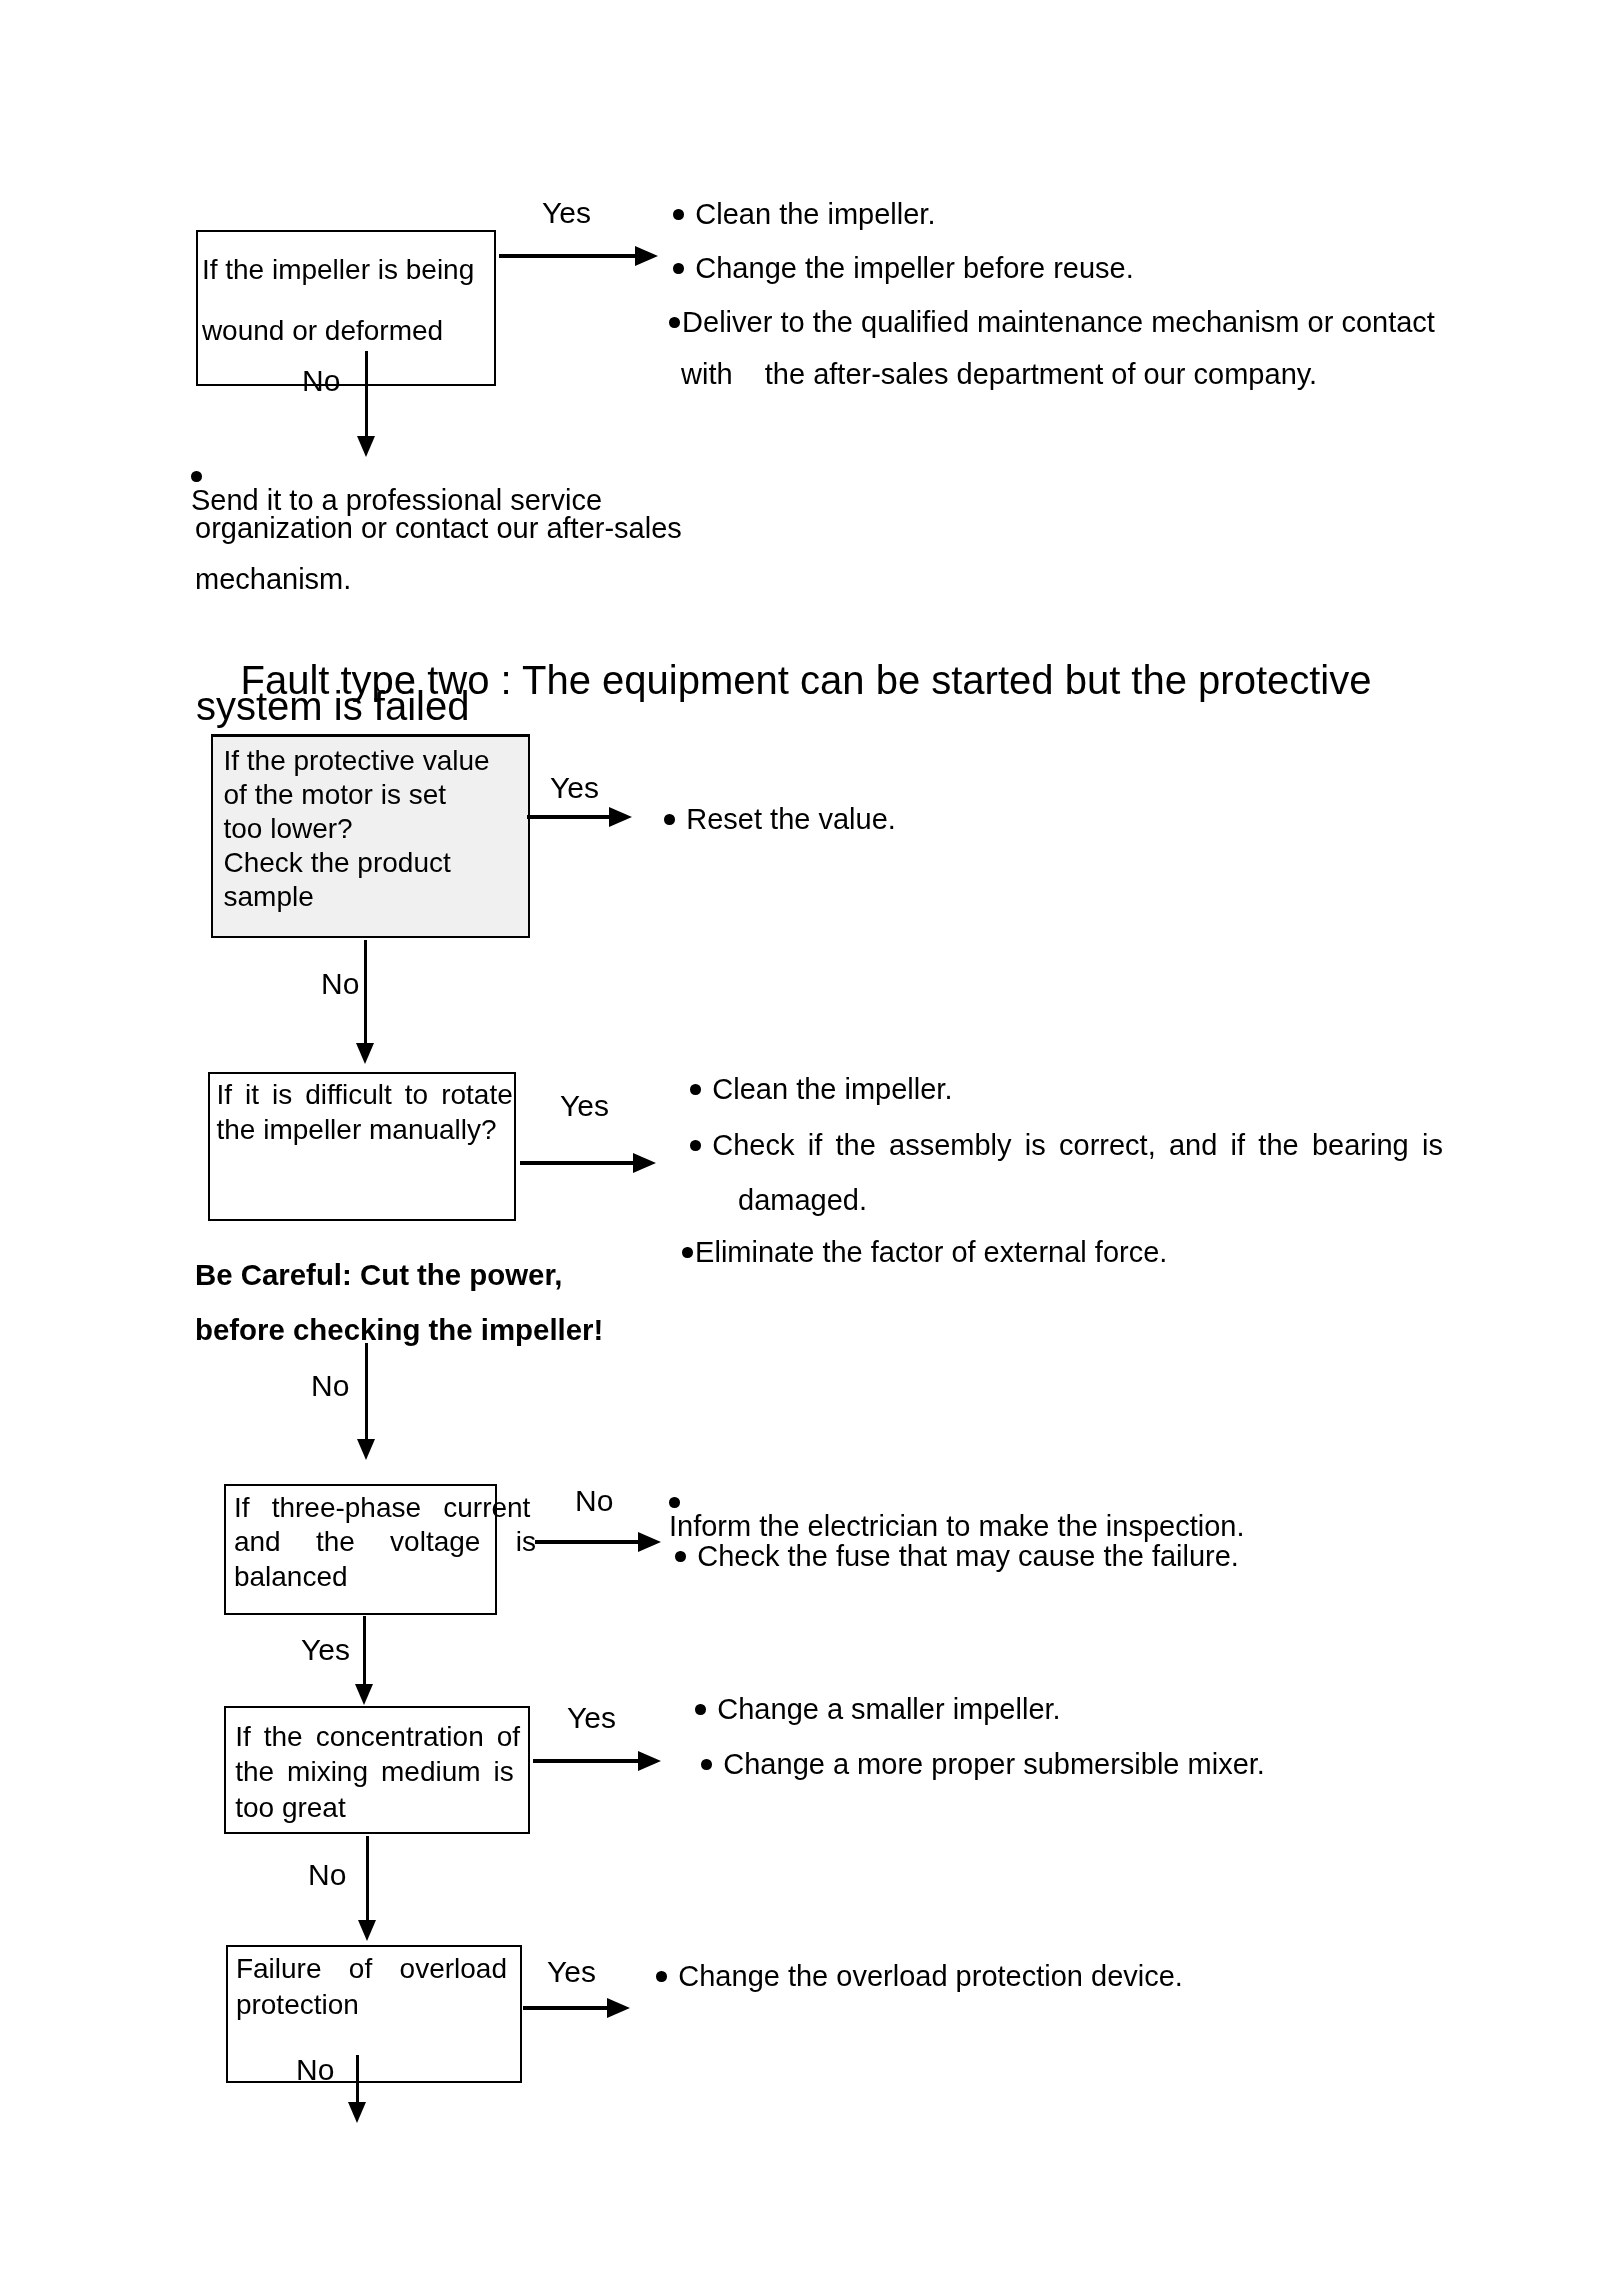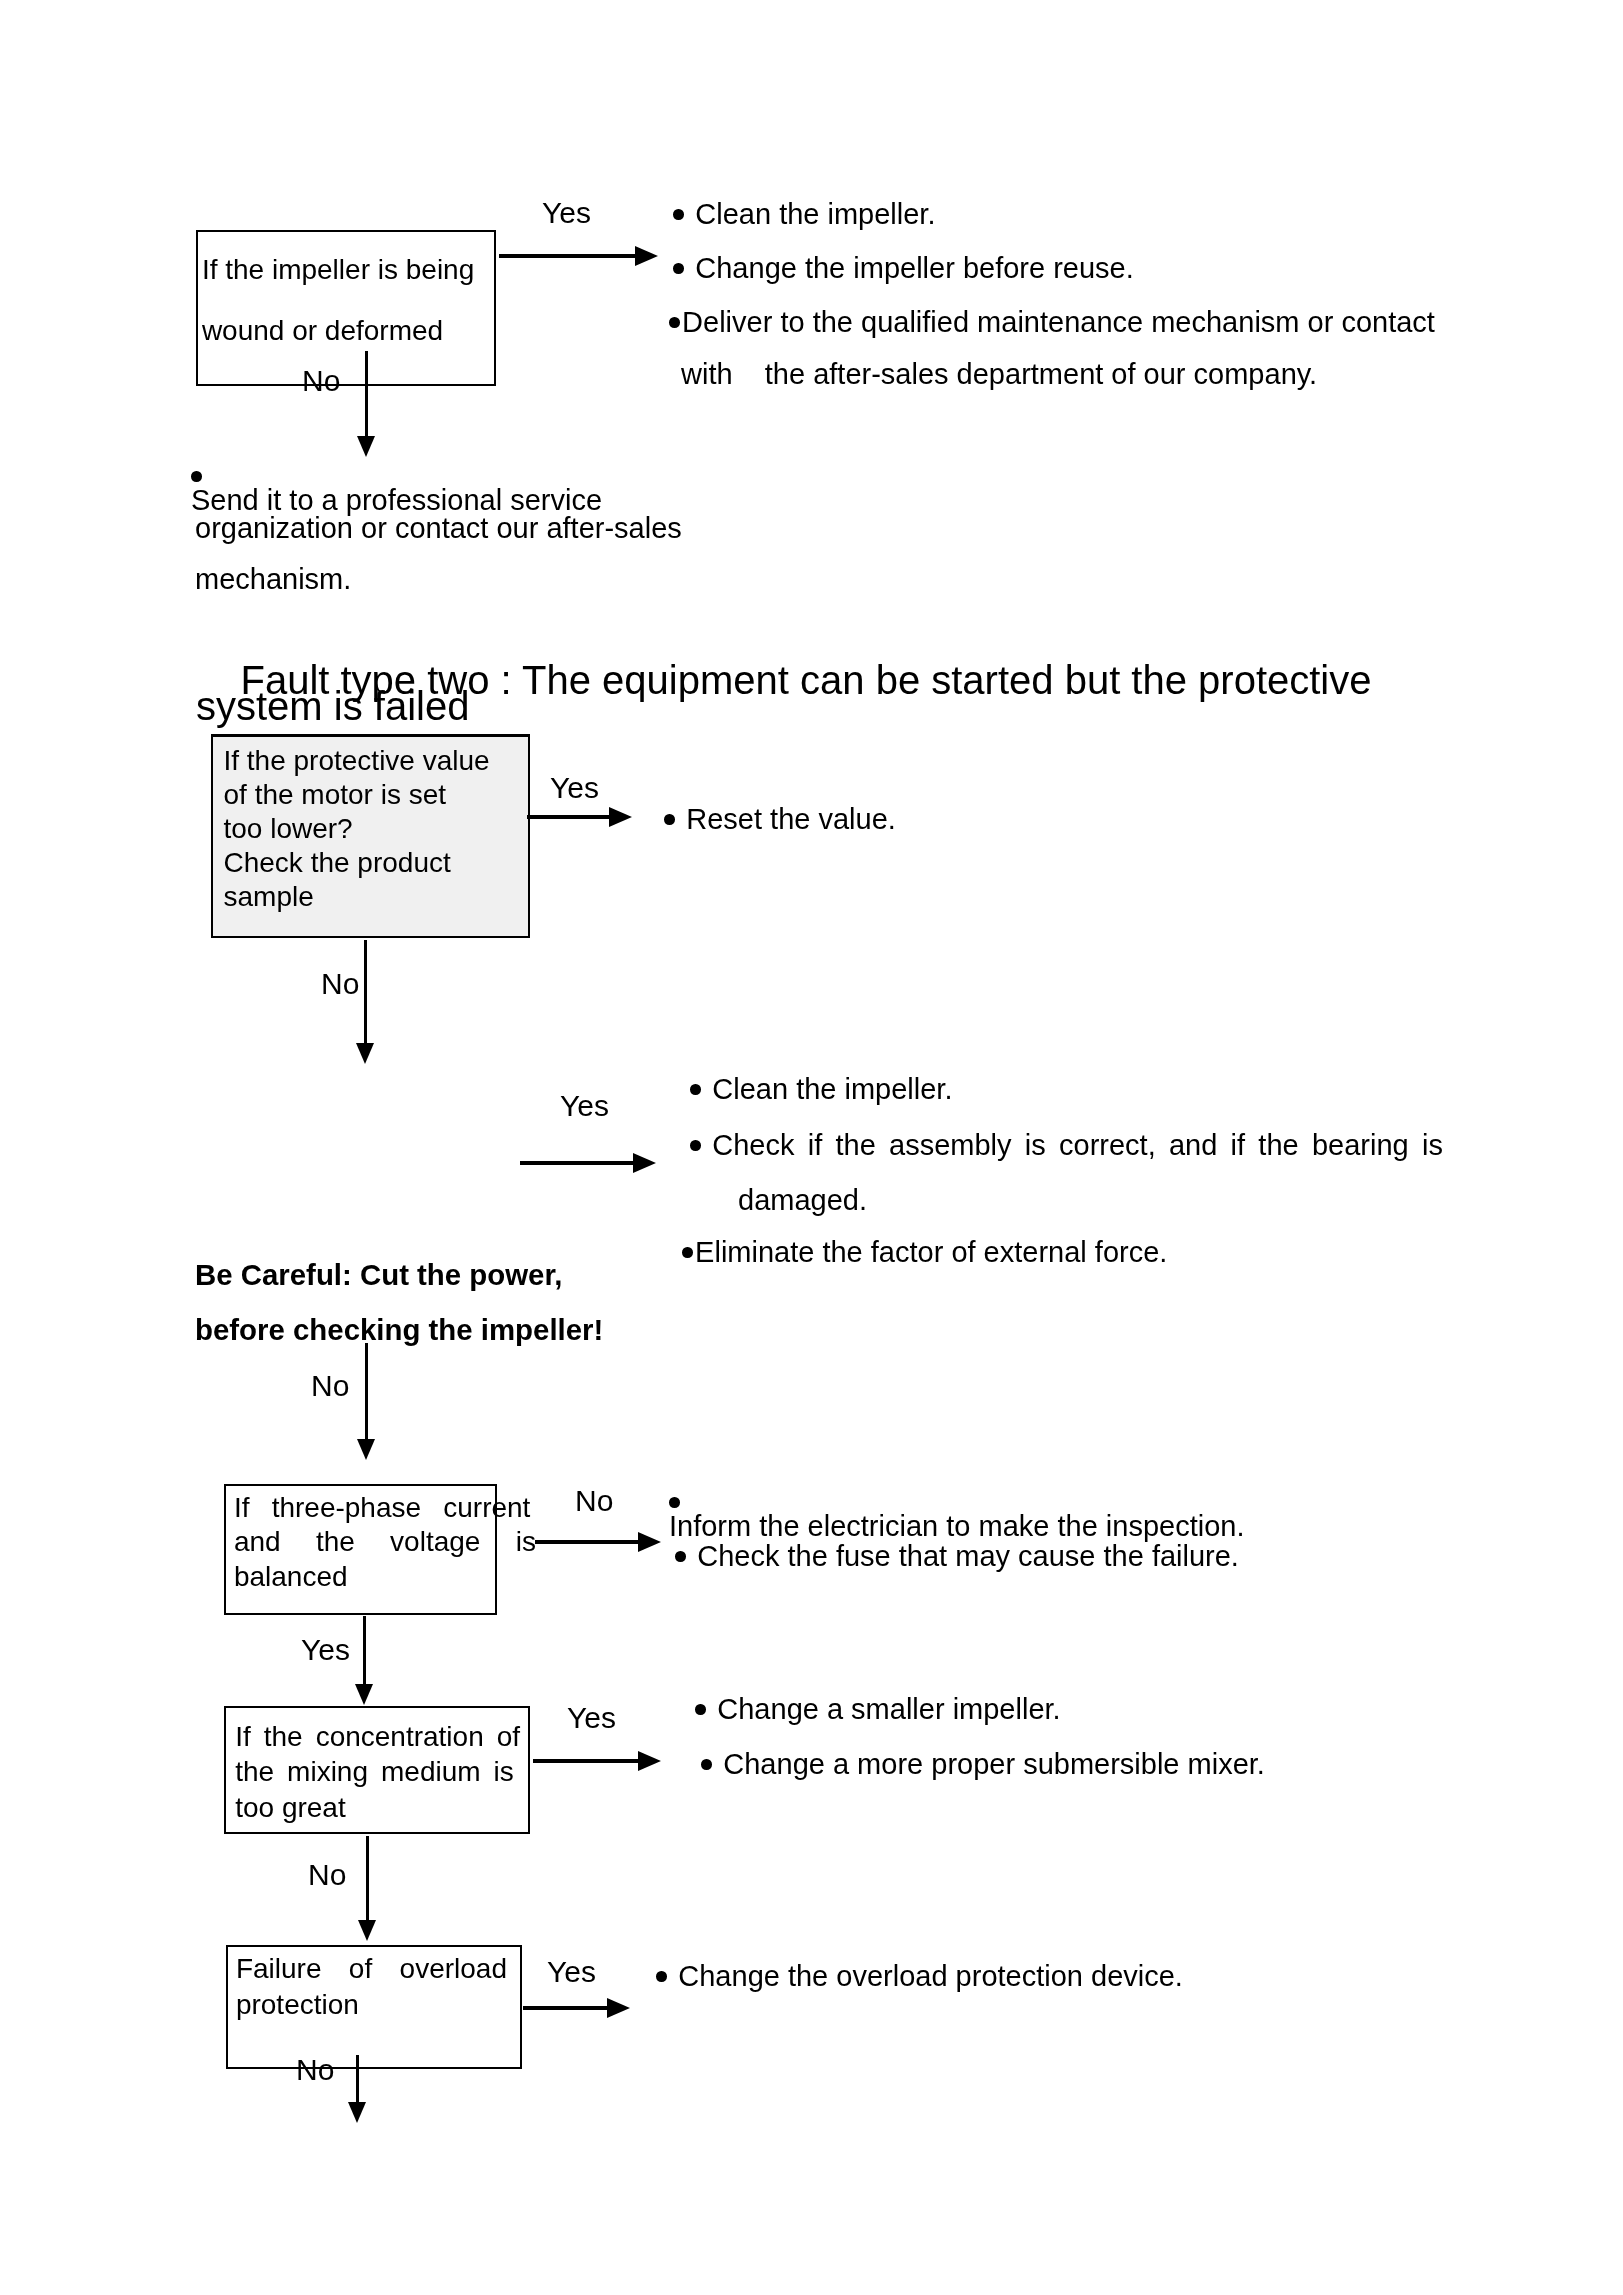--- a/index.html
+++ b/index.html
@@ -123,20 +123,24 @@
   <div class="lbl" style="left:550px;top:771px;">Yes</div>
   <div class="ha" style="left:527px;top:815px;width:82px;"></div>
   <div class="row" style="left:664px;top:801px;">
     <span class="dot"></span>
     <span class="t">Reset the value.</span>
   </div>
 
   <div class="lbl" style="left:321px;top:967px;">No</div>
   <div class="va" style="left:364px;top:940px;height:103px;"></div>
 
+  <div class="dbox dbox3" style="left:208px;top:1072px;width:308px;height:149px;">
+    <div class="bl ws1">If it is difficult to rotate</div>
+    <div class="bl">the impeller manually?</div>
+  </div>
 
   <div class="lbl" style="left:560px;top:1089px;">Yes</div>
   <div class="ha" style="left:520px;top:1161px;width:113px;"></div>
 
   <div class="row" style="left:690px;top:1071px;">
     <span class="dot"></span>
     <span class="t">Clean the impeller.</span>
   </div>
   <div class="row" style="left:690px;top:1127px;">
     <span class="dot"></span>
@@ -187,21 +191,21 @@
     <span class="t">Change a smaller impeller.</span>
   </div>
   <div class="row" style="left:701px;top:1746px;">
     <span class="dot"></span>
     <span class="t">Change a more proper submersible mixer.</span>
   </div>
 
   <div class="lbl" style="left:308px;top:1858px;">No</div>
   <div class="va" style="left:366px;top:1836px;height:84px;"></div>
 
-  <div class="dbox dbox6" style="left:226px;top:1945px;width:296px;height:124px;">
+  <div class="dbox dbox6" style="left:226px;top:1945px;width:296px;height:138px;">
     <div class="bl ws4">Failure of overload</div>
     <div class="bl">protection</div>
   </div>
 
   <div class="lbl" style="left:547px;top:1955px;">Yes</div>
   <div class="ha" style="left:523px;top:2006px;width:84px;"></div>
   <div class="row" style="left:656px;top:1958px;">
     <span class="dot"></span>
     <span class="t">Change the overload protection device.</span>
   </div>

